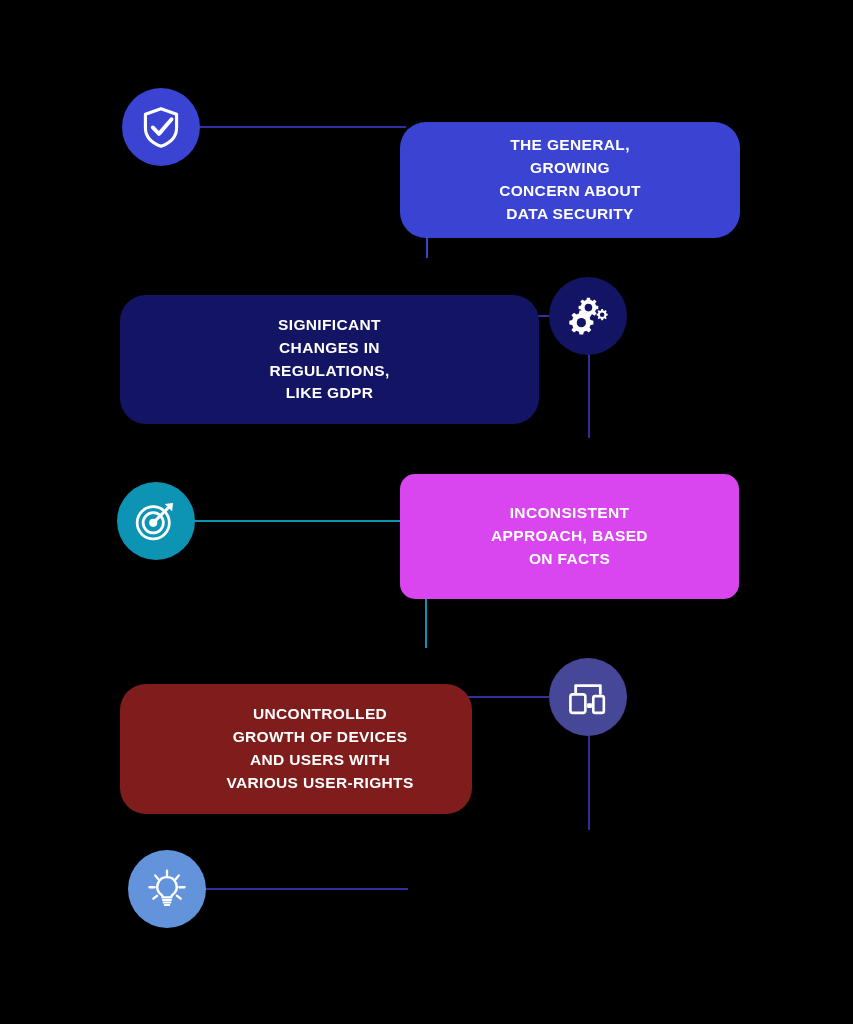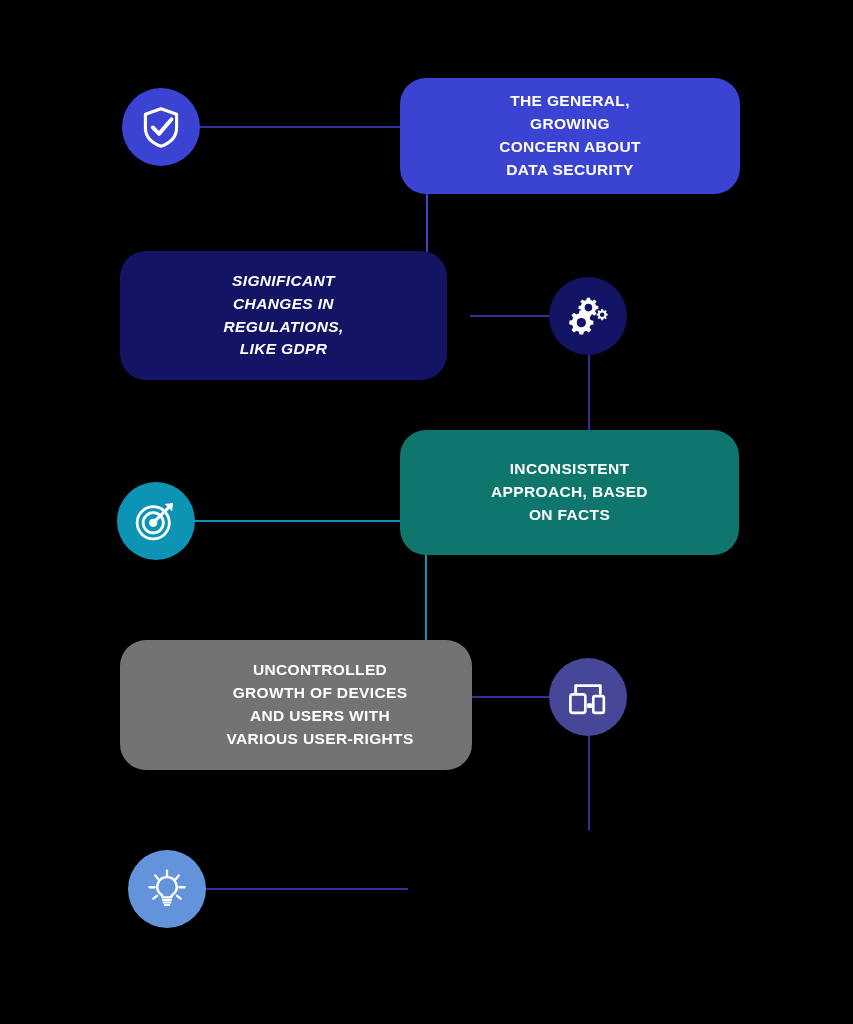--- a/index.html
+++ b/index.html
@@ -28,20 +28,21 @@
 
   
   .node-box {
     position: absolute;
     border-radius: 26px;
     display: flex;
     align-items: center;
     justify-content: center;
     box-sizing: border-box;
     text-align: center;
+    margin-top: 44px;
   }
   .node-label {
     color: #ffffff;
     font-weight: bold;
     font-size: 15.5px;
     line-height: 1.48;
     letter-spacing: 0.35px;
     white-space: pre-line;
     text-align: center;
     padding: 0 10px;
@@ -88,21 +89,21 @@
 
   <div class="icon-circle" style="left:122px; top:88px; width:78px; height:78px; background:#3A43D2;">
     <span>
       <svg width="44" height="44" viewBox="0 0 48 48" aria-hidden="true">
         <path d="M24 4 L41 10 V25 C41 35 33.5 41.5 24 45 C14.5 41.5 7 35 7 25 V10 Z" fill="none" stroke="#ffffff" stroke-width="3.4" stroke-linejoin="round" stroke-linecap="round"></path>
         <path d="M15 24.5 L21.8 31.5 L35.5 15.5" fill="none" stroke="#ffffff" stroke-width="4.2" stroke-linecap="round" stroke-linejoin="round"></path>
       </svg>
     </span>
   </div>
 
-  <div class="node-box" style="left:120px; top:251px; width:327px; height:129px; background:#141464;font-style:italic;">
+  <div class="node-box" style="left:120px; top:251px; width:419px; height:129px; background:#141464;">
     <div class="node-label">SIGNIFICANT
 CHANGES IN
 REGULATIONS,
 LIKE GDPR</div>
   </div>
 
   <div class="icon-circle" style="left:549px; top:277px; width:78px; height:78px; background:#141464;">
     <span>
       <svg width="46" height="46" viewBox="0 0 52 52" aria-hidden="true">
         <g fill="#ffffff">
@@ -134,39 +135,39 @@
                      l-0.6,-2.7 a7.6,7.6 0 0 1 -2.3,-0.95 l-2.2,1.7 l-2.4,-2.4 l1.7,-2.2
                      a7.6,7.6 0 0 1 -0.95,-2.3 l-2.7,-0.6 v-3.4 l2.7,-0.6 a7.6,7.6 0 0 1 0.95,-2.3
                      l-1.7,-2.2 l2.4,-2.4 l2.2,1.7 a7.6,7.6 0 0 1 2.3,-0.95 Z"></path>
             <circle cx="0" cy="0" r="4.3" fill="#141464"></circle>
           </g>
         </g>
       </svg>
     </span>
   </div>
 
-  <div class="node-box" style="left:400px; top:430px; width:339px; height:125px; background:#0f766e;">
+  <div class="node-box" style="left:400px; top:430px; width:339px; height:125px; background:#d946ef;border-radius:15px;">
     <div class="node-label">INCONSISTENT
 APPROACH, BASED
 ON FACTS</div>
   </div>
 
   <div class="icon-circle" style="left:117px; top:482px; width:78px; height:78px; background:#0D94B4;">
     <span>
       <svg width="46" height="46" viewBox="0 0 50 50" aria-hidden="true">
         <circle cx="22" cy="27" r="17.5" fill="none" stroke="#ffffff" stroke-width="3"></circle>
         <circle cx="22" cy="27" r="11" fill="none" stroke="#ffffff" stroke-width="3"></circle>
         <circle cx="22" cy="27" r="4.4" fill="#ffffff"></circle>
         <path d="M22 27 L41 8" fill="none" stroke="#ffffff" stroke-width="3.2" stroke-linecap="round"></path>
         <path d="M34.5 6.5 L43.5 5.5 L42.5 14.5 Z" fill="#ffffff"></path>
       </svg>
     </span>
   </div>
 
-  <div class="node-box" style="left:120px; top:640px; width:352px; height:130px; background:#737373;padding-left:48px;">
+  <div class="node-box" style="left:120px; top:640px; width:352px; height:130px; background:#7f1d1d;padding-left:48px;">
     <div class="node-label">UNCONTROLLED
 GROWTH OF DEVICES
 AND USERS WITH
 VARIOUS USER-RIGHTS</div>
   </div>
 
   <div class="icon-circle" style="left:549px; top:658px; width:78px; height:78px; background:#474798;">
     <span>
       <svg width="44" height="44" viewBox="0 0 50 50" aria-hidden="true">
 

